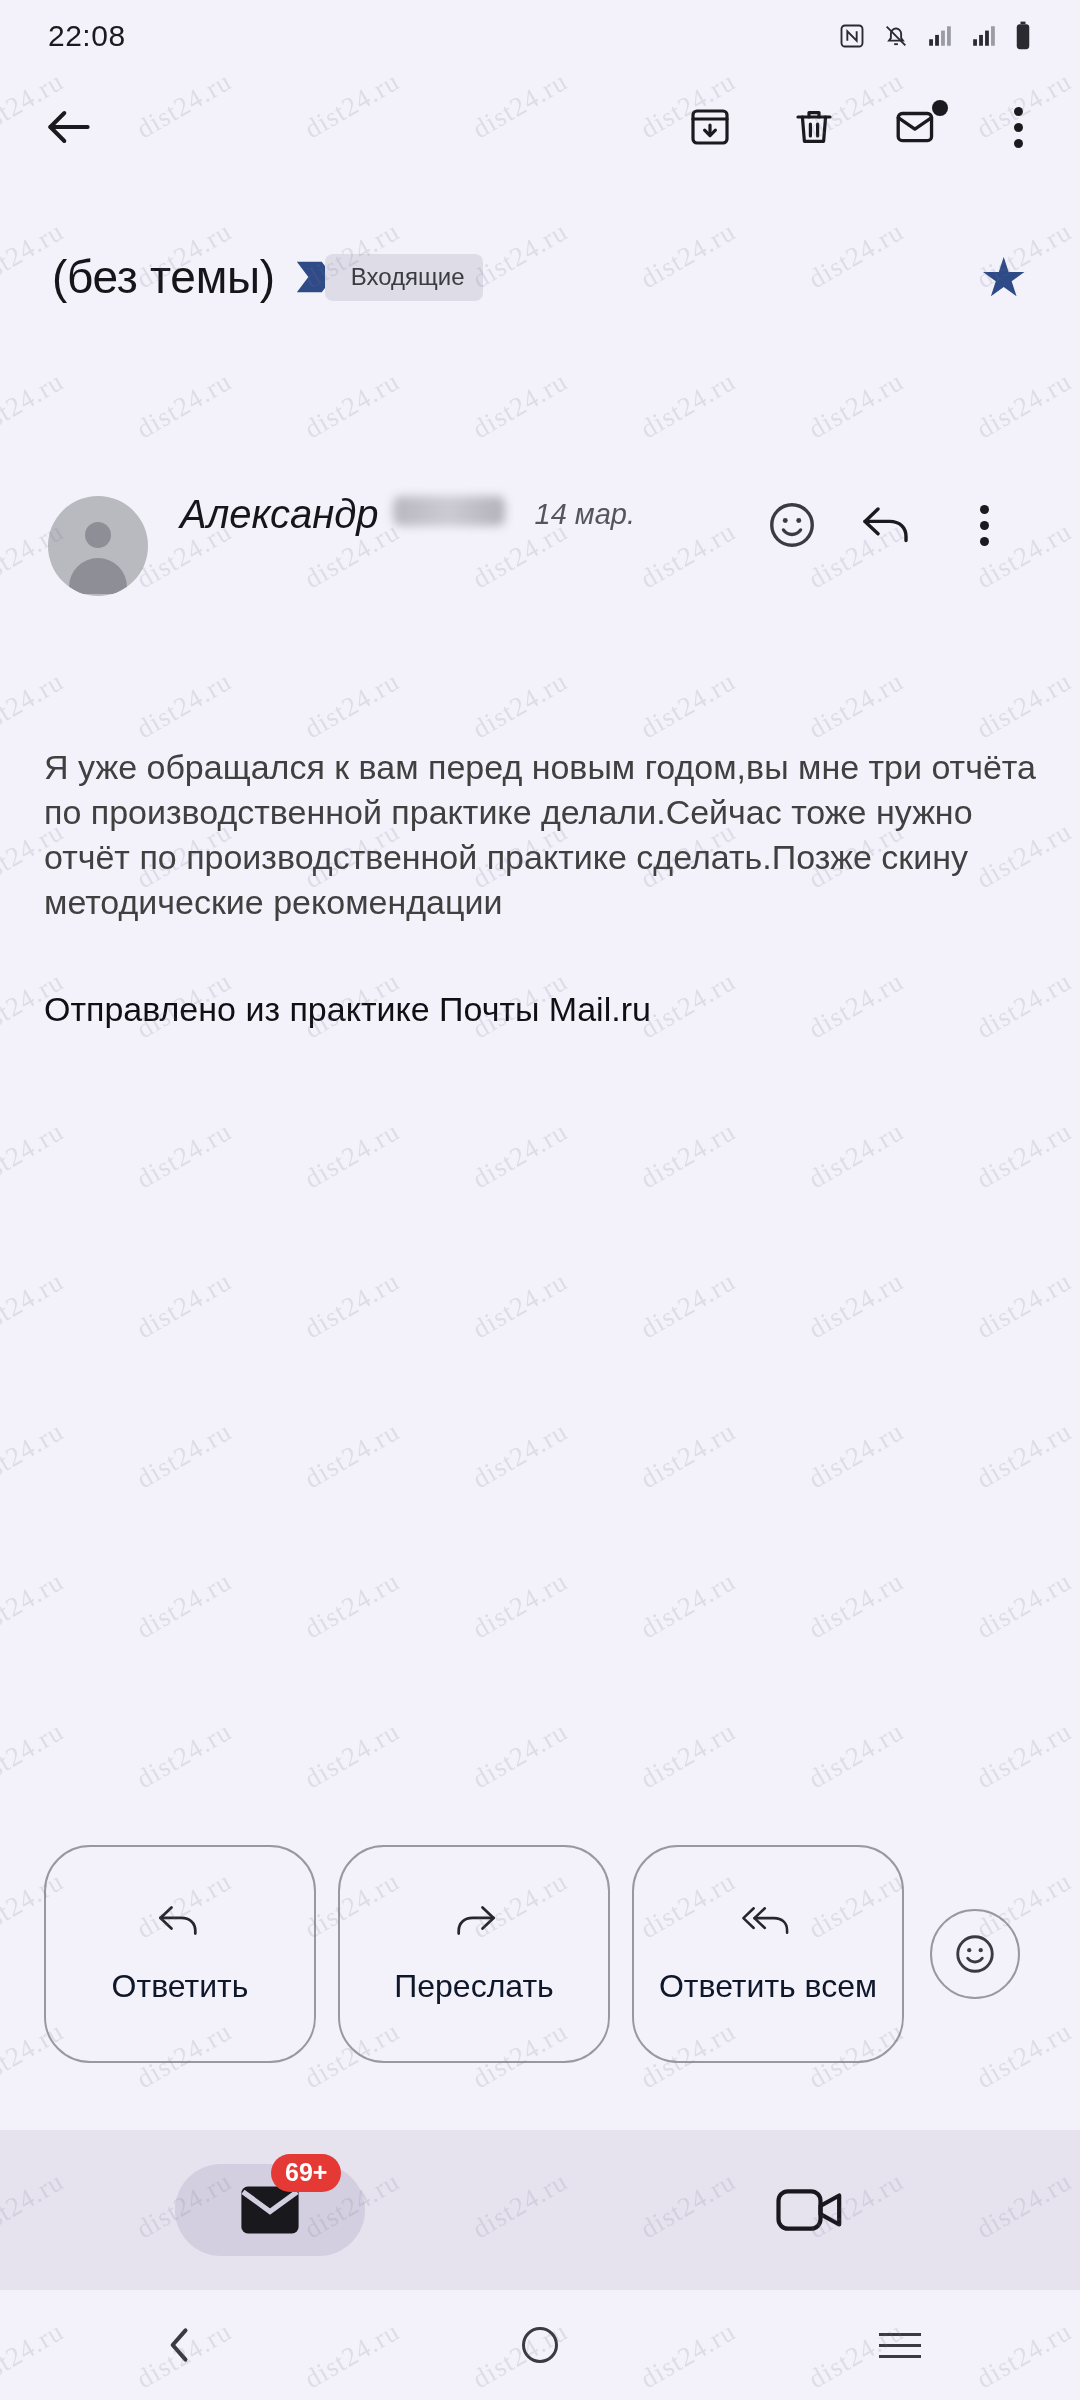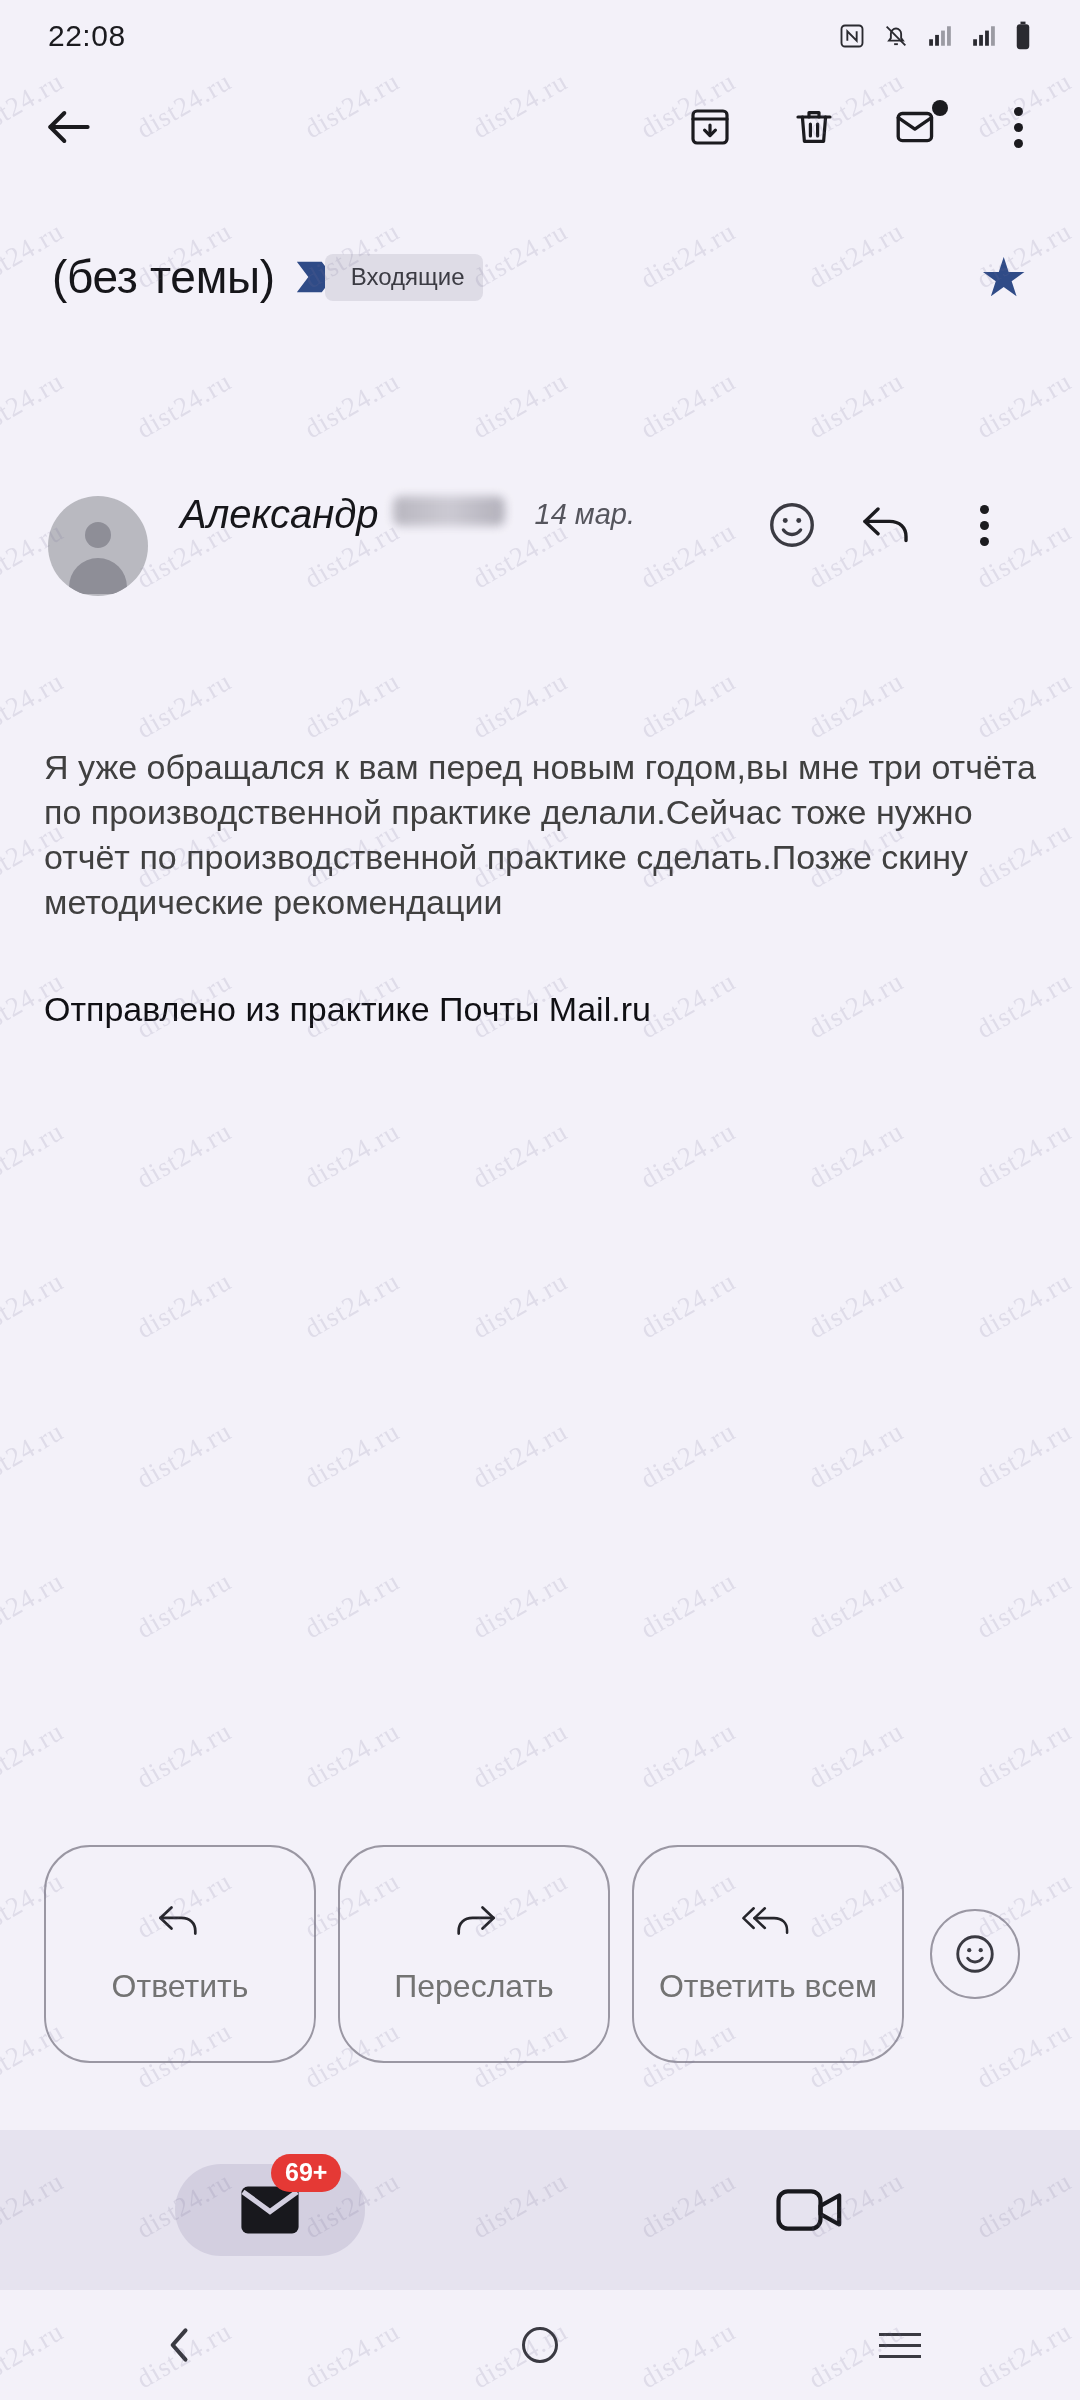--- a/index.html
+++ b/index.html
@@ -279,21 +279,21 @@
     box-sizing: border-box;
   }
   .reply-btn .ic {
     font-size: 42px;
     color: #26262c;
     line-height: 1;
     margin-bottom: 22px;
   }
   .reply-btn .lb {
     font-size: 32px;
-    color: #737373;
+    color: #0f172a;
     text-align: left;
     line-height: 38px;
   }
   #smile-round {
     width: 86px; height: 86px;
     border: 2px solid #9a97a3;
     border-radius: 50%;
     display: flex;
     align-items: center;
     justify-content: center;

